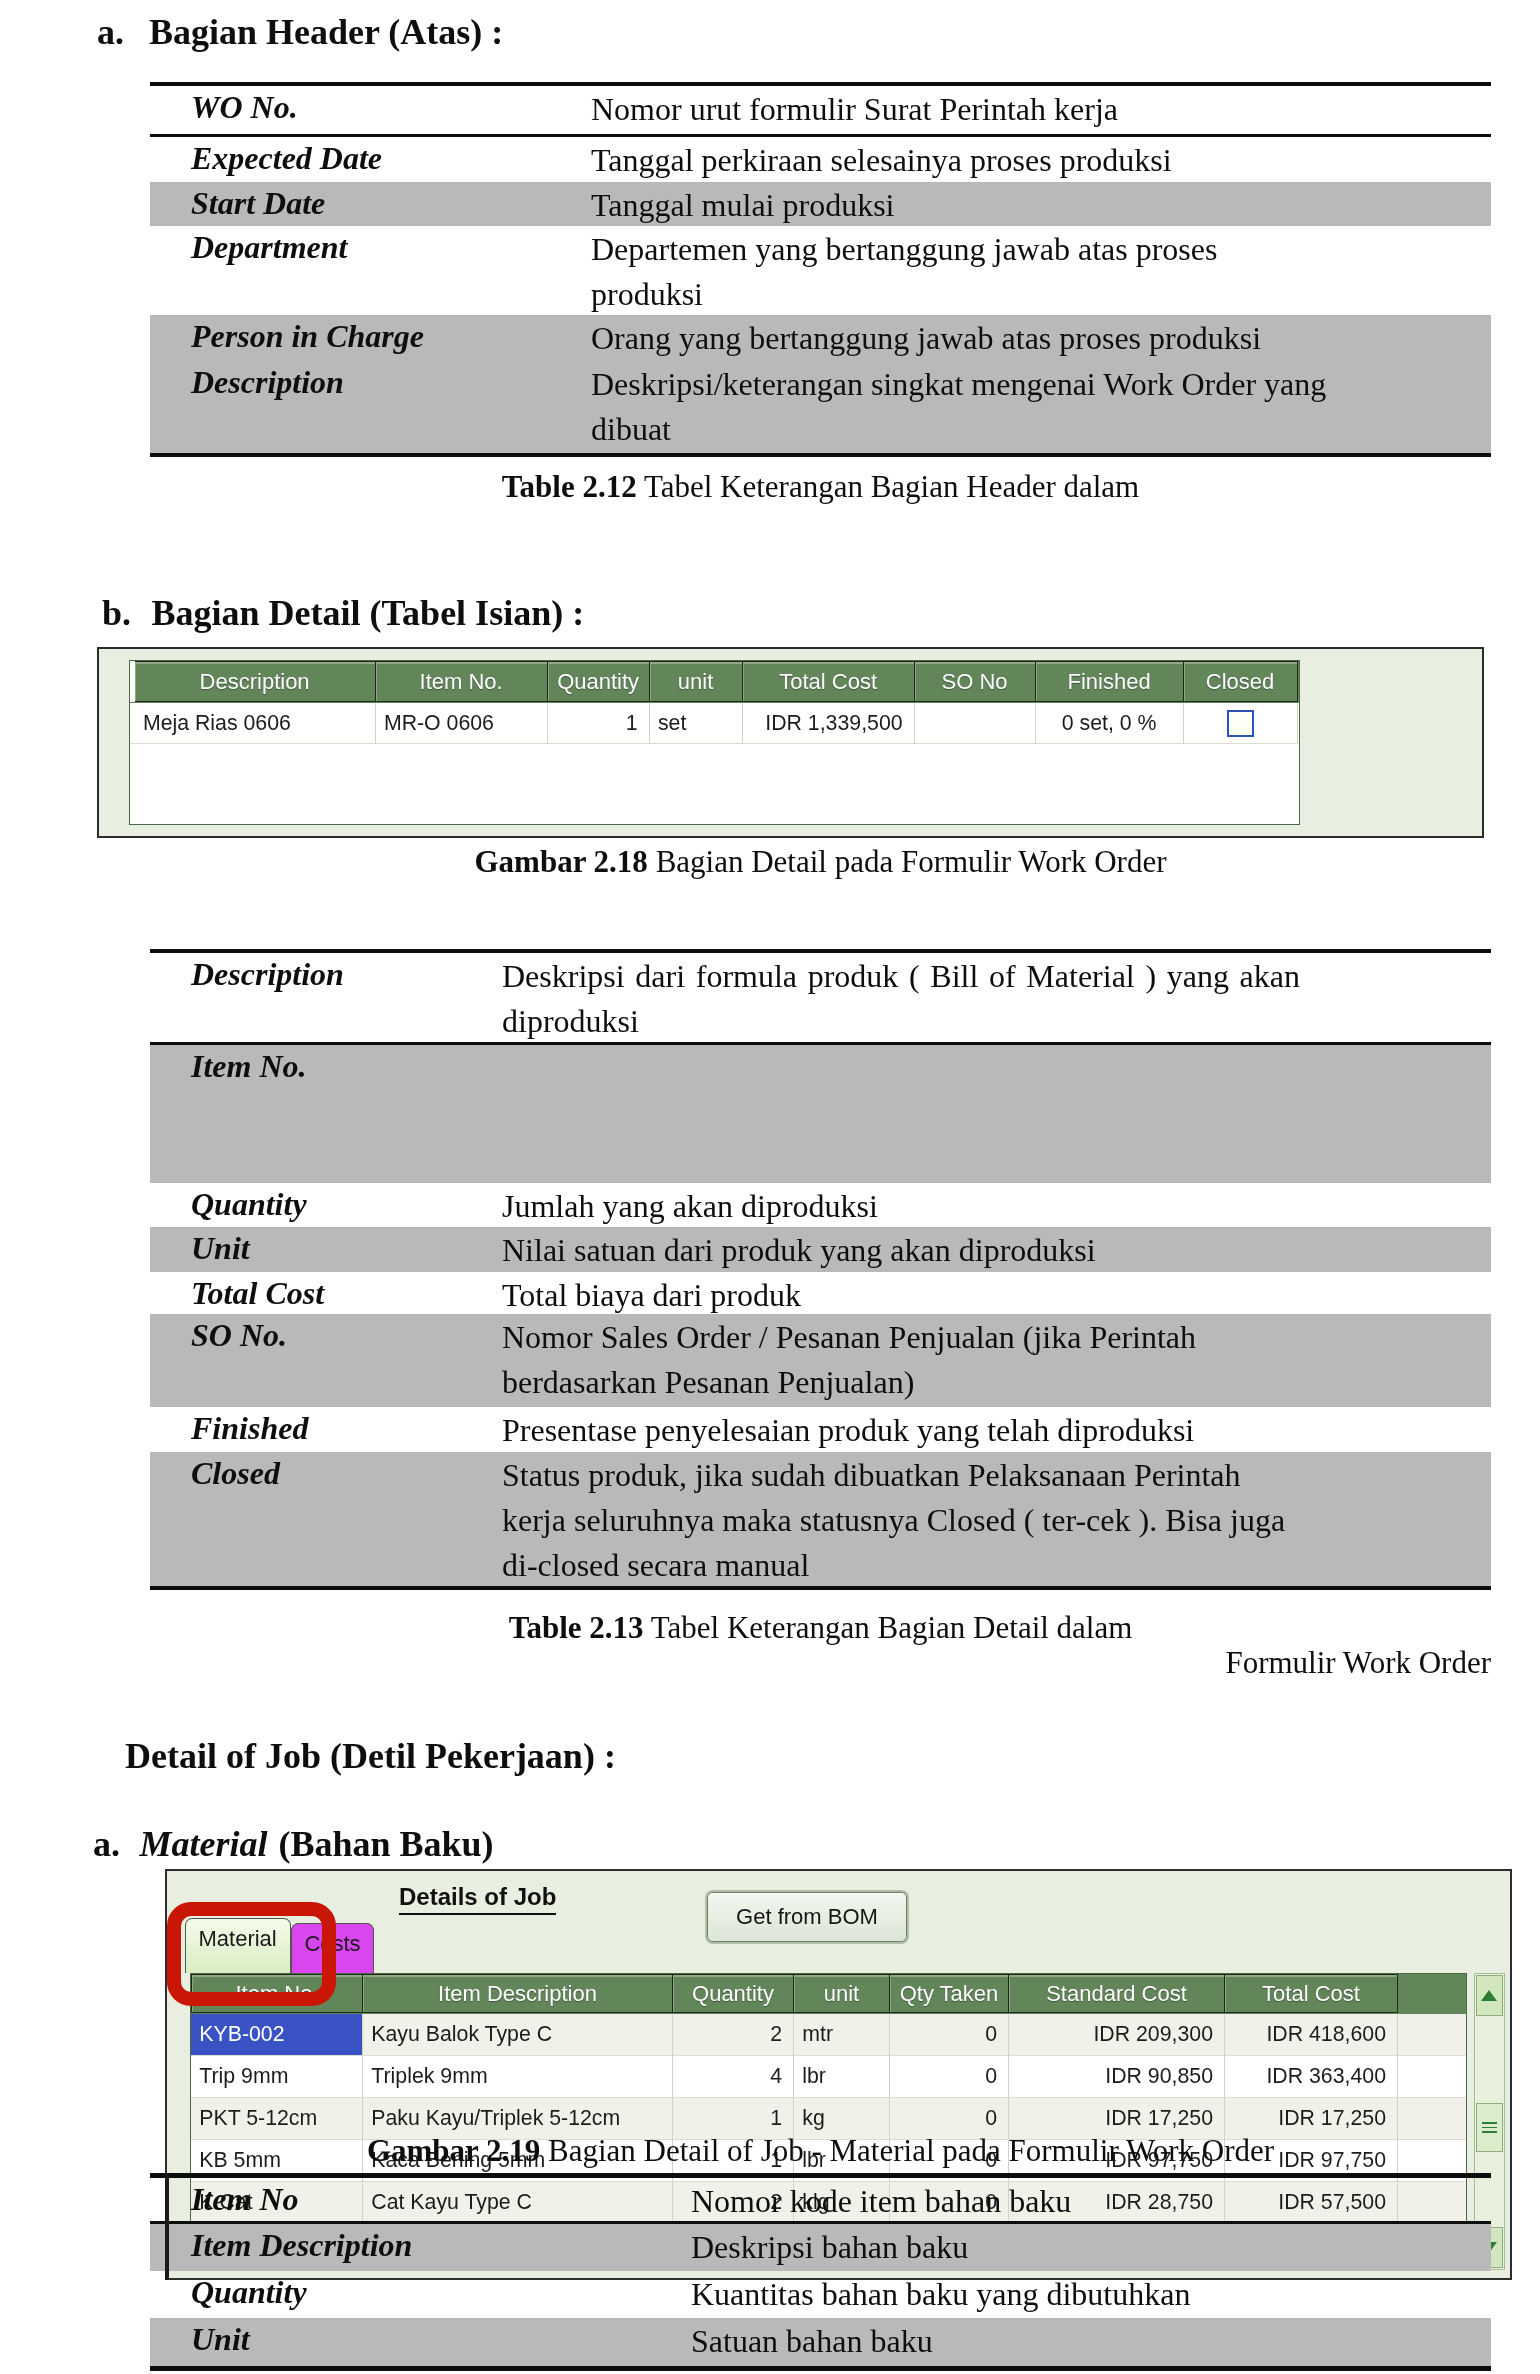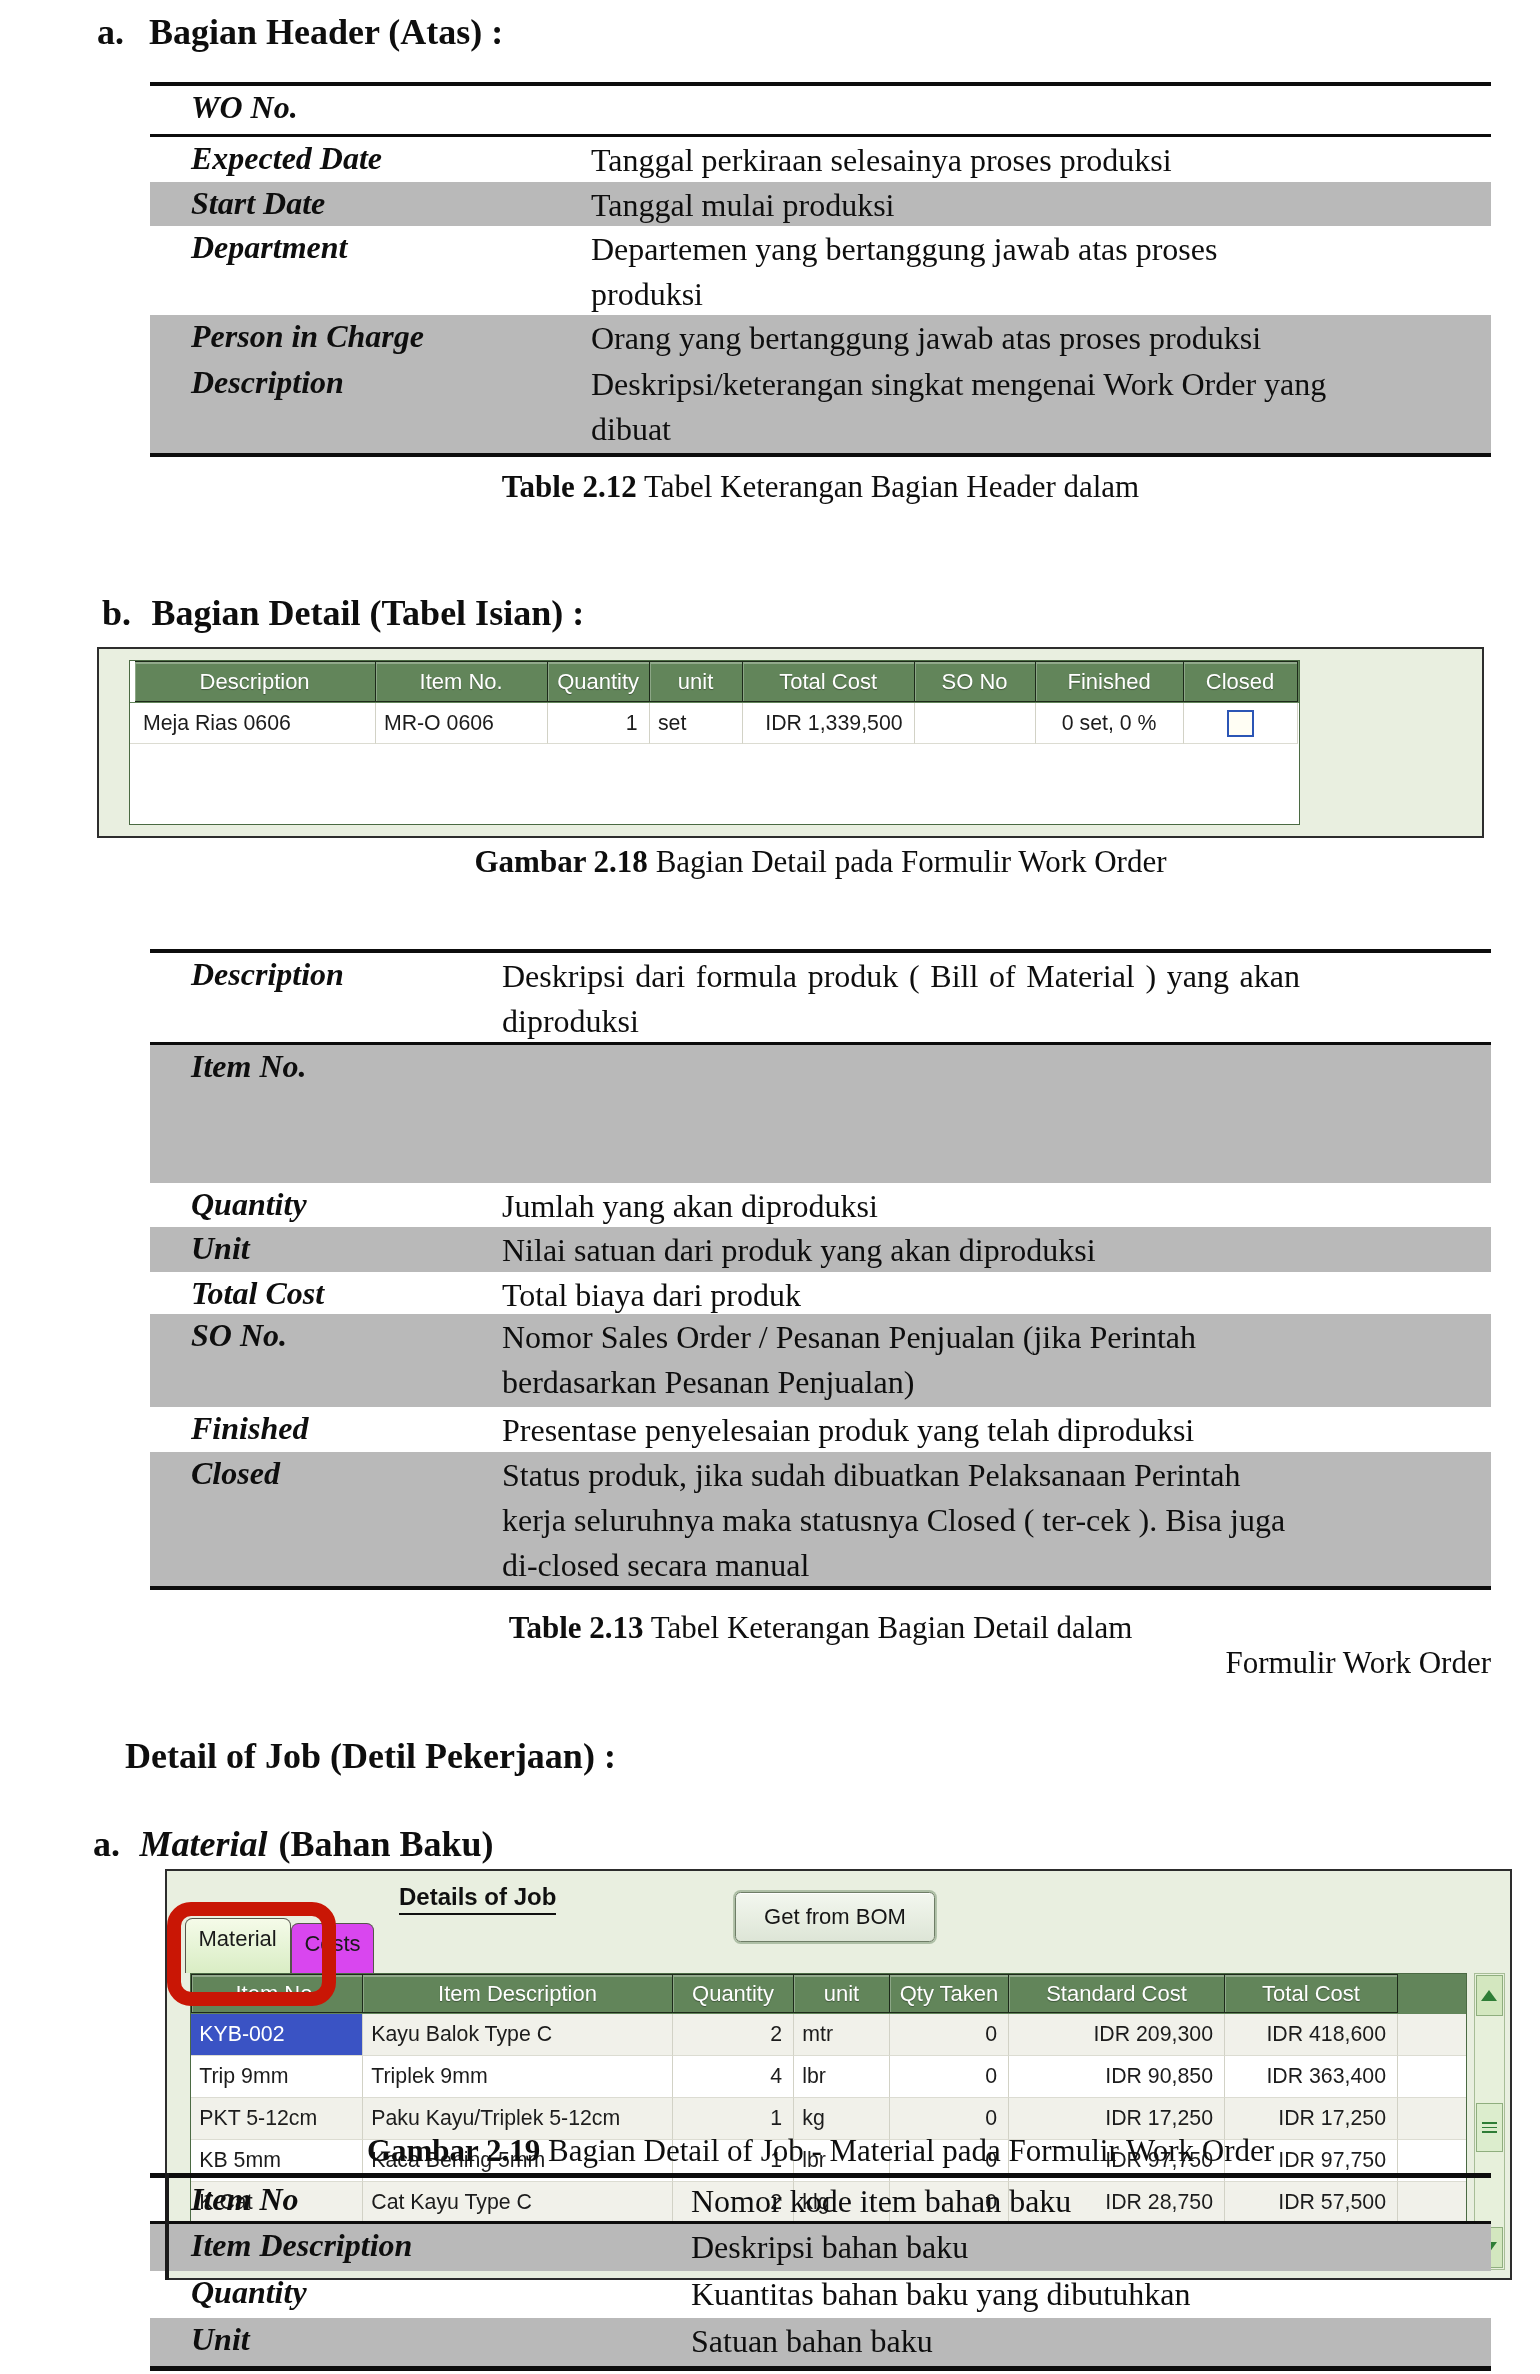--- a/index.html
+++ b/index.html
@@ -97,20 +97,21 @@
 
 <div class="page">
 
   <div class="doc-heading" style="left:97px;top:11px;">
     <span class="num" style="margin-right:25px;">a.</span><span>Bagian Header (Atas) :</span>
   </div>
 
   <div class="desc-table t212" style="left:150px;top:82px;">
     <div class="dt-row nowrap" style="height:48px;">
       <div class="dt-label">WO No.</div>
+      <div class="dt-text">Nomor urut formulir Surat Perintah kerja</div>
     </div>
     <div class="dt-divider"></div>
     <div class="dt-row nowrap" style="height:45px;">
       <div class="dt-label">Expected Date</div>
       <div class="dt-text">Tanggal perkiraan selesainya proses produksi</div>
     </div>
     <div class="dt-row shaded nowrap" style="height:44px;">
       <div class="dt-label">Start Date</div>
       <div class="dt-text">Tanggal mulai produksi</div>
     </div>
@@ -210,21 +211,21 @@
   </div>
 
   <div class="doc-heading" style="left:125px;top:1735px;">Detail of Job (Detil Pekerjaan) :</div>
 
   <div class="doc-heading" style="left:93px;top:1823px;">
     <span class="num" style="margin-right:19.5px;">a.</span><span style="font-style:italic;margin-right:11px;">Material</span><span>(Bahan Baku)</span>
   </div>
 
   <div class="fig" style="left:165px;top:1869px;width:1347px;height:411px;">
     <div class="fig-title" style="left:232px;top:12px;">Details of Job</div>
-    <div class="btn" style="left:540px;top:21.3px;width:200px;height:50px;margin-left:28px;">Get from BOM</div>
+    <div class="btn" style="left:540px;top:21.3px;width:200px;height:50px;">Get from BOM</div>
     <div class="tab tab-active" style="left:17.6px;top:47px;width:106px;height:55px;">Material</div>
     <div class="tab tab-idle" style="left:124px;top:52px;width:83px;height:50px;">Costs</div>
 
     <div class="grid" style="left:23px;top:102px;width:1277px;height:297px;">
       <div class="g-header" style="height:39px;">
         <div class="g-hcell g2c0">Item No.</div>
         <div class="g-hcell g2c1">Item Description</div>
         <div class="g-hcell g2c2">Quantity</div>
         <div class="g-hcell g2c3">unit</div>
         <div class="g-hcell g2c4">Qty Taken</div>

